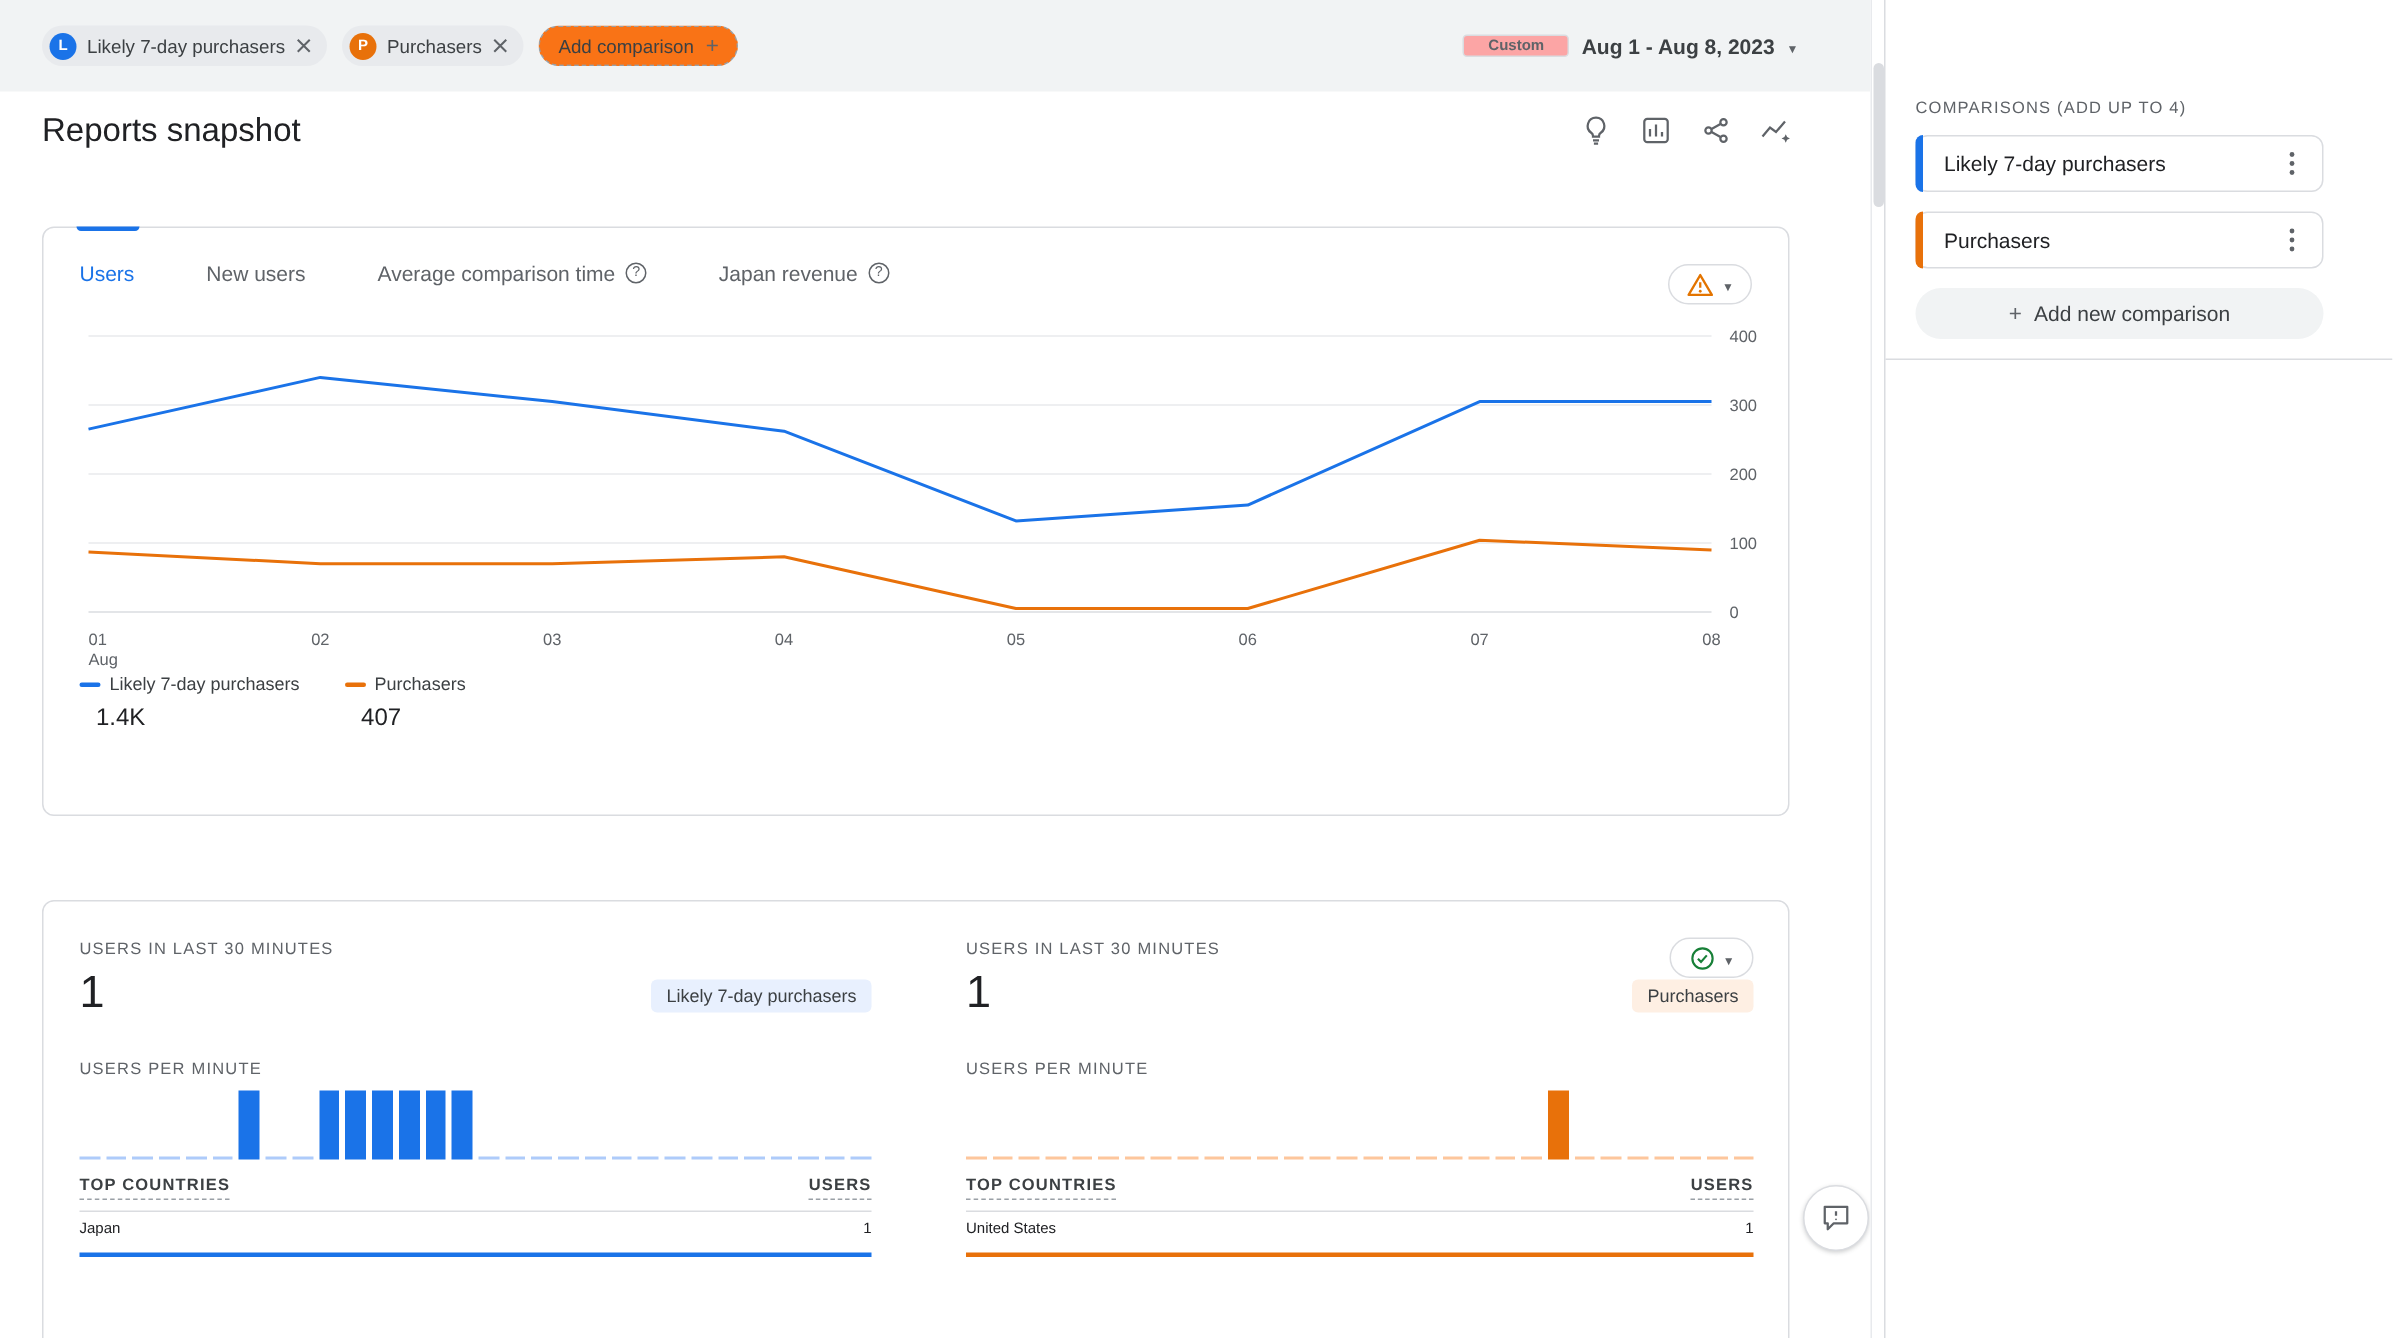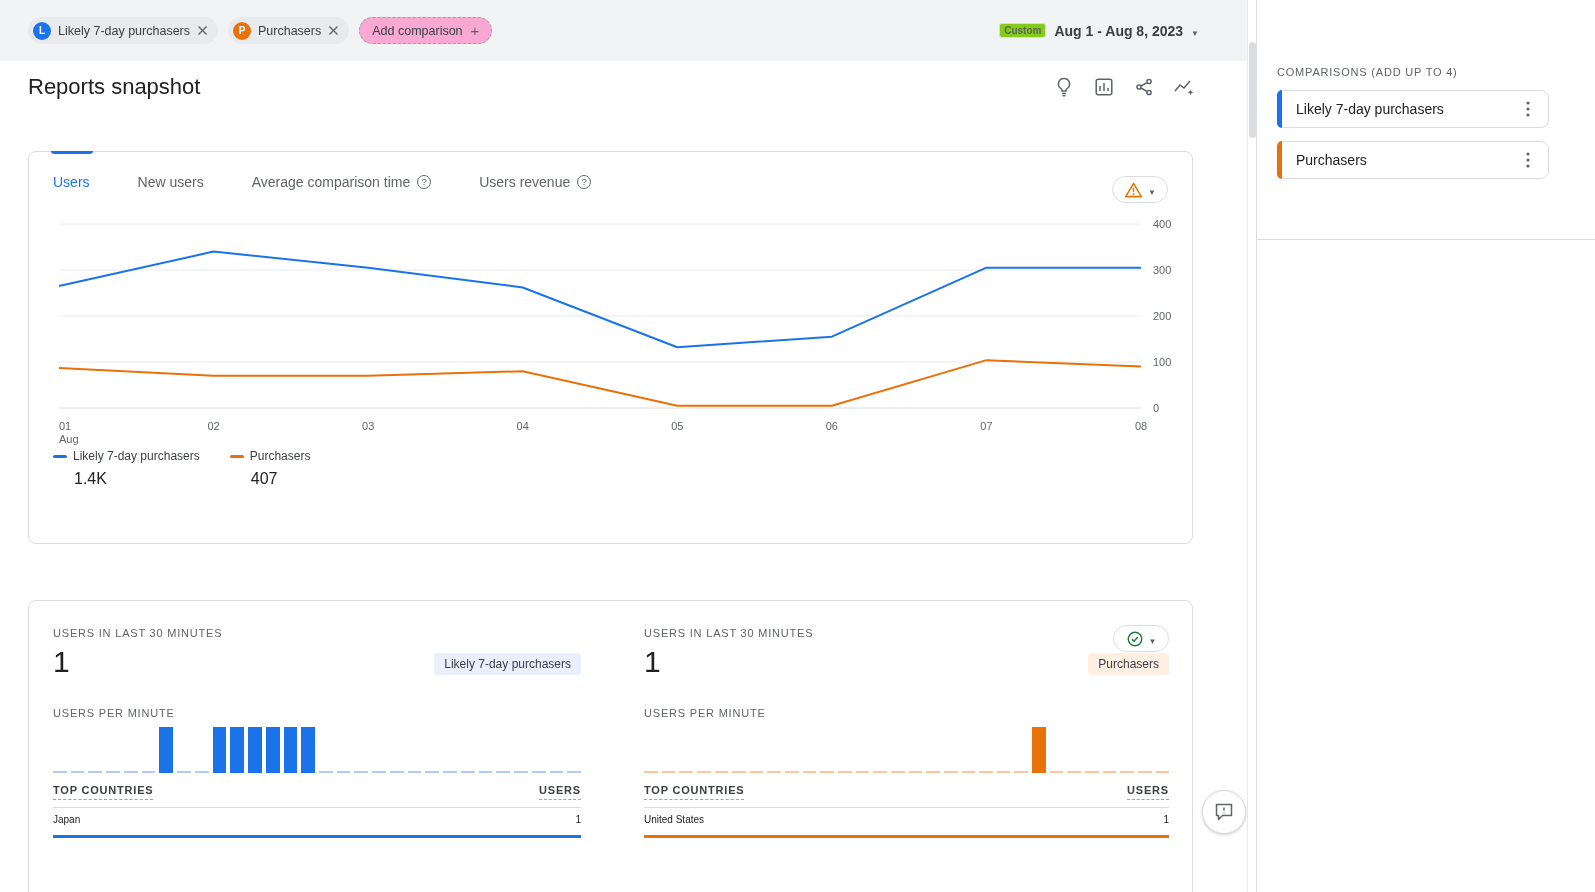--- a/index.html
+++ b/index.html
@@ -10,26 +10,26 @@
 
   
   .topbar { position:absolute; top:0; left:0; right:0; height:61px; background:#f1f3f4;
             display:flex; align-items:center; justify-content:space-between; padding:0 48px 0 28px; }
   .chips { display:flex; align-items:center; gap:10px; }
   .chip { height:27px; background:#e8eaed; border-radius:14px; display:flex; align-items:center;
           gap:7px; padding:0 10px 0 5px; font-size:12.5px; color:#3c4043; cursor:pointer; }
   .chip-avatar { width:18px; height:18px; border-radius:50%; color:#fff; font-size:10px; font-weight:700;
                  display:flex; align-items:center; justify-content:center; }
   .chip-x svg { display:block; }
-  .add-chip { height:27px; background:#f9a8d4; border:1px dashed #9aa0a6; border-radius:14px;
+  .add-chip { height:27px; background:#f97316; border:1px dashed #9aa0a6; border-radius:14px;
               display:flex; align-items:center; gap:8px; padding:0 12px; font-size:12.5px; color:#3c4043; cursor:pointer;justify-content:space-between; }
   .plus::after { content:"+"; font-size:15px; color:#5f6368; line-height:1; }
   .datepicker { display:flex; align-items:center; gap:8px; cursor:pointer; }
   .date-tag { font-size:10px; font-weight:700; color:#5f6368; border:1px solid #dadce0; border-radius:3px;
-              padding:1px 4px; background:#84cc16; }
+              padding:1px 16px; background:#fca5a5; }
   .date-text { font-size:14px; font-weight:600; color:#3c4043; }
   .caret::after { content:"▼"; font-size:8px; color:#5f6368; }
 
   
   .title-row { position:absolute; top:61px; left:28px; right:52px; height:52px;
                display:flex; align-items:center; justify-content:space-between; }
   .page-title { font-size:22px; font-weight:400; color:#202124; }
   .title-icons { display:flex; align-items:center; gap:18px; }
   .icon-btn { width:22px; height:22px; display:flex; align-items:center; justify-content:center; cursor:pointer; }
 
@@ -45,21 +45,21 @@
   .help::after { content:"?"; font-size:9.5px; line-height:1; }
   .status-pill { position:absolute; width:56px; height:27px; border:1px solid #dadce0; border-radius:14px;
                  background:#fff; display:flex; align-items:center; justify-content:center; gap:5px; cursor:pointer; z-index:2; }
   .chart-card .status-pill { top:24px; right:24px; }
   #main-chart { position:absolute; left:0; top:0; z-index:1; pointer-events:none; }
   .tick-label { font-size:11px; fill:#5f6368; }
   .legend { position:absolute; top:297px; left:24px; display:flex; gap:30px; z-index:2; }
   .legend-item { display:flex; flex-direction:column; gap:7px; }
   .legend-row { display:flex; align-items:center; gap:6px; font-size:12px; color:#3c4043; }
   .legend-dash { width:14px; height:3px; border-radius:2px; }
-  .legend-value { font-size:16px; color:#202124; margin-left:21px; }
+  .legend-value { font-size:16px; color:#202124; margin-left:11px; }
 
   
   .rt-card { left:28px; top:600px; width:1165px; height:330px; }
   .rt-col { position:absolute; top:0; height:100%; }
   .rt-title, .rt-pm-label { position:absolute; font-size:11px; letter-spacing:0.8px; color:#5f6368;
                             font-weight:500; text-transform:uppercase; }
   .rt-title { top:26px; }
   .rt-value { position:absolute; top:44px; font-size:30px; color:#202124; }
   .rt-badge { position:absolute; top:52px; right:0; font-size:12px; color:#3c4043; padding:4px 10px; border-radius:4px; }
   .rt-pill { top:24px; right:0; }
@@ -183,21 +183,21 @@
           <span>Users</span>
         </span>
         <span class="tab">
           <span>New users</span>
         </span>
         <span class="tab">
           <span>Average comparison time</span>
           <span class="help"></span>
         </span>
         <span class="tab">
-          <span>Users revenue</span>
+          <span>Japan revenue</span>
           <span class="help"></span>
         </span>
       </div>
       <div class="status-pill">
         <svg width="19" height="18" viewBox="0 0 20 19" fill="none">
           <path d="M10 2.5 L18.2 16.5 H1.8 Z" stroke="#e37400" stroke-width="1.6" stroke-linejoin="round"></path>
           <line x1="10" y1="7.5" x2="10" y2="11.5" stroke="#e37400" stroke-width="1.6"></line>
           <circle cx="10" cy="13.9" r="1" fill="#e37400"></circle>
         </svg>
         <span class="caret"></span>
@@ -501,15 +501,19 @@
       <span class="cmp-label">Purchasers</span>
       <span class="kebab">
         <svg width="4" height="16" viewBox="0 0 4 16" fill="#5f6368">
             <circle cx="2" cy="2" r="1.6"></circle>
             <circle cx="2" cy="8" r="1.6"></circle>
             <circle cx="2" cy="14" r="1.6"></circle>
           </svg>
       </span>
     </div>
 
+    <button class="add-btn">
+      <span class="plus"></span>
+      <span>Add new comparison</span>
+    </button>
     <div class="sb-divider"></div>
   </aside>
 </div>
 
 </body></html>

